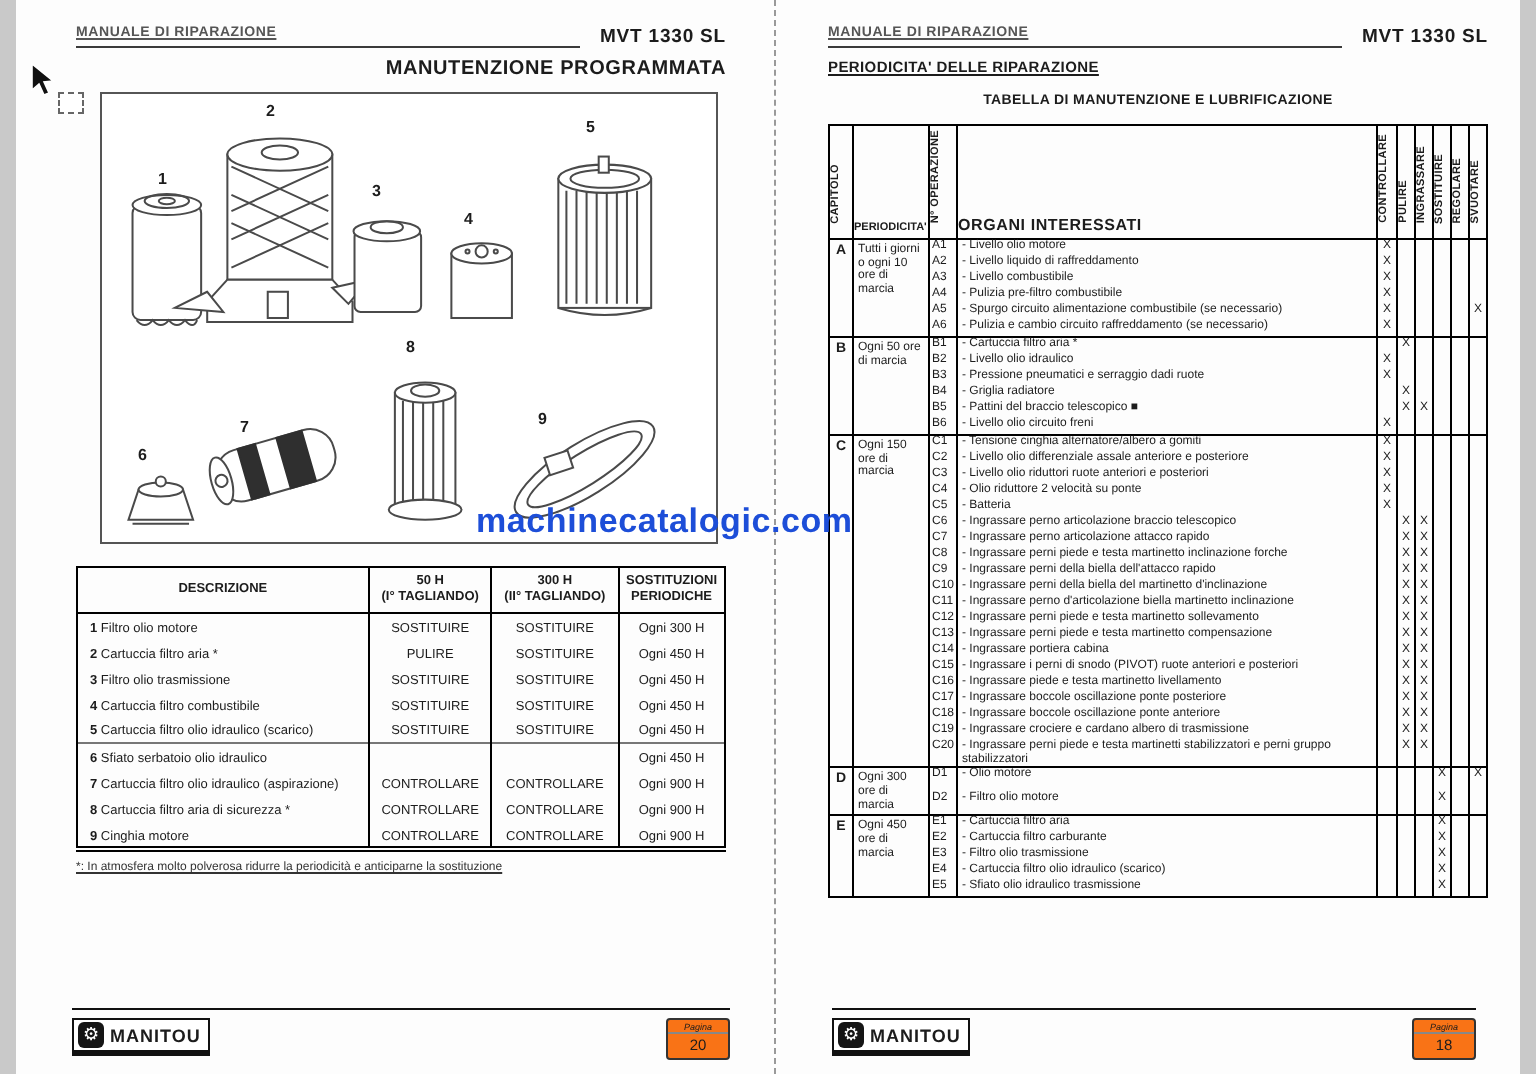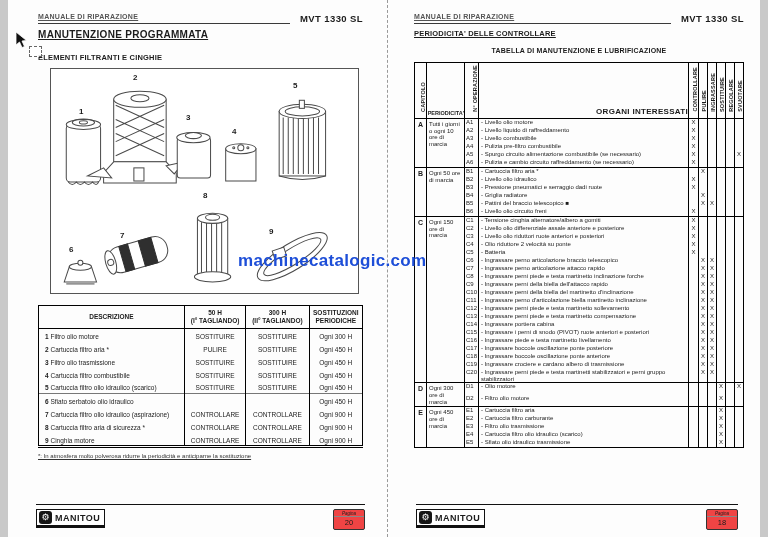--- a/index.html
+++ b/index.html
@@ -9,21 +9,21 @@
   .sheet{position:absolute;top:0;bottom:0;background:#fdfdfd;}
   .sheet-left{left:8px;width:379px;padding:13px 24px 6px 30px;box-sizing:border-box;}
   .sheet-right{left:387px;width:373px;border-left:1px dashed #9a9a9a;padding:13px 16px 6px 26px;box-sizing:border-box;}
   
   .page-header{display:flex;gap:10px;}
   .ph-left{flex:1;border-bottom:1.5px solid #3a3a3a;padding-bottom:1px;
            font-size:7px;font-weight:bold;letter-spacing:.3px;color:#555;
            text-decoration:underline;}
   .ph-model{font-size:9.5px;font-weight:bold;letter-spacing:.4px;white-space:nowrap;}
   
-  .main-title{text-align:left;font-size:10px;font-weight:bold;text-decoration:underline;margin-top:5px;letter-spacing:.3px;}
+  .main-title{text-align:right;font-size:10px;font-weight:bold;margin-top:5px;letter-spacing:.3px;}
   .sub-title{font-size:7.5px;font-weight:bold;margin-top:13px;letter-spacing:.2px;}
   .figure-box{position:relative;margin:6px 4px 0 12px;height:224px;border:1.2px solid #555;background:#fff;}
   .figure-box svg{position:absolute;inset:0;}
   .fig-num{position:absolute;font-size:8px;font-weight:bold;}
   .lt{border-collapse:collapse;width:100%;margin-top:11px;table-layout:fixed;
       border:1.2px solid #000;border-bottom:3px double #000;}
   .lt th{border:1px solid #000;border-bottom:1.5px solid #000;font-size:6.5px;font-weight:bold;
          text-align:center;white-space:pre-line;padding:3px 1px;line-height:1.25;}
   .lt td{border-left:1px solid #000;border-right:1px solid #000;font-size:6.5px;
          vertical-align:top;padding:4px 3px 1px 3px;line-height:1.2;}
@@ -31,28 +31,28 @@
   .lt td.lt-act,.lt td.lt-per{text-align:center;}
   .lt tr.divided td{border-top:1px solid #777;}
   .footnote{font-size:6px;margin-top:5px;text-decoration:underline;color:#333;}
   .page-footer{position:absolute;left:28px;right:22px;bottom:7px;border-top:1.5px solid #111;
                padding-top:4px;display:flex;justify-content:space-between;align-items:flex-start;}
   .brand{display:flex;align-items:center;border:1.5px solid #111;border-bottom:3px solid #111;
          padding:1px 4px 1px 2px;gap:3px;background:#fff;}
   .gear{width:13px;height:13px;background:#151515;border-radius:3px;color:#fff;font-size:9px;
         line-height:13px;text-align:center;}
   .brand-name{font-size:9px;font-weight:bold;letter-spacing:.5px;}
-  .pagebox{border:1px solid #333;border-radius:2px;width:30px;text-align:center;padding:1px 0 2px;background:#ef4444;}
+  .pagebox{border:1px solid #333;border-radius:2px;width:30px;text-align:center;padding:1px 0 2px;background:#f97316;}
   .pagebox .pl{font-size:4.5px;font-style:italic;border-bottom:.5px solid #888;display:block;}
   .pagebox .pn{font-size:7.5px;display:block;margin-top:1px;}
   
   .section-title{font-size:7.5px;font-weight:bold;text-decoration:underline;margin-top:5px;letter-spacing:.2px;}
   .table-title{font-size:7px;font-weight:bold;text-align:center;margin-top:9px;letter-spacing:.2px;}
   .rt{border-collapse:collapse;width:100%;margin-top:8px;table-layout:fixed;border:1.5px solid #000;}
-  .rt th{border:1px solid #000;vertical-align:bottom;text-align:right;padding:2px 0;}
+  .rt th{border:1px solid #000;vertical-align:bottom;text-align:left;padding:2px 0;}
   .rt thead tr{height:52px;}
   .vert{writing-mode:vertical-rl;transform:rotate(180deg);display:inline-block;
         font-size:5.5px;font-weight:bold;white-space:nowrap;letter-spacing:.2px;}
   .th-per{font-size:5.5px;font-weight:bold;vertical-align:middle;}
   .th-org{font-size:8px;font-weight:bold;vertical-align:middle;letter-spacing:.3px;}
   .rt td{font-size:6px;line-height:1.15;vertical-align:top;padding:0 1px;height:8px;
          border-left:1px solid #000;border-right:1px solid #000;}
   .rt td.rt-cap{font-size:7px;font-weight:bold;text-align:center;padding-top:2px;}
   .rt td.rt-per{padding:2px 1px 0 2px;}
   .rt td.rt-op{padding-left:1px;}
@@ -73,21 +73,20 @@
 <body>
 
 <div class="stage">
 
   <div class="sheet sheet-left">
     <div class="page-header">
       <span class="ph-left">MANUALE DI RIPARAZIONE</span>
       <span class="ph-model">MVT 1330 SL</span>
     </div>
     <div class="main-title">MANUTENZIONE PROGRAMMATA</div>
-    <div class="sub-title">ELEMENTI FILTRANTI E CINGHIE</div>
 
     <div class="figure-box">
       <svg width="100%" height="100%" viewBox="0 0 300 222">
 
         <g>
           <rect class="fillw" x="13" y="55" width="34" height="57" rx="4"></rect>
           <ellipse class="fillw" cx="30" cy="55" rx="17" ry="5"></ellipse>
           <ellipse class="ln" cx="30" cy="53" rx="11" ry="3.5"></ellipse>
           <ellipse class="ln" cx="30" cy="53" rx="4" ry="1.6"></ellipse>
           <path class="ln" d="M15 112 q4 5 8 0 q4 5 8 0 q4 5 8 0 q4 5 6 0"></path>
@@ -255,21 +254,21 @@
         <span class="pn">20</span>
       </div>
     </div>
   </div>
 
   <div class="sheet sheet-right">
     <div class="page-header">
       <span class="ph-left">MANUALE DI RIPARAZIONE</span>
       <span class="ph-model">MVT 1330 SL</span>
     </div>
-    <div class="section-title">PERIODICITA' DELLE CONTROLLARE</div>
+    <div class="section-title">PERIODICITA' DELLE RIPARAZIONE</div>
     <div class="table-title">TABELLA DI MANUTENZIONE E LUBRIFICAZIONE</div>
 
     <table class="rt">
       <colgroup>
         <col style="width:12px">
           <col style="width:38px">
           <col style="width:14px">
           <col>
         <col style="width:10px">
           <col style="width:9px">

